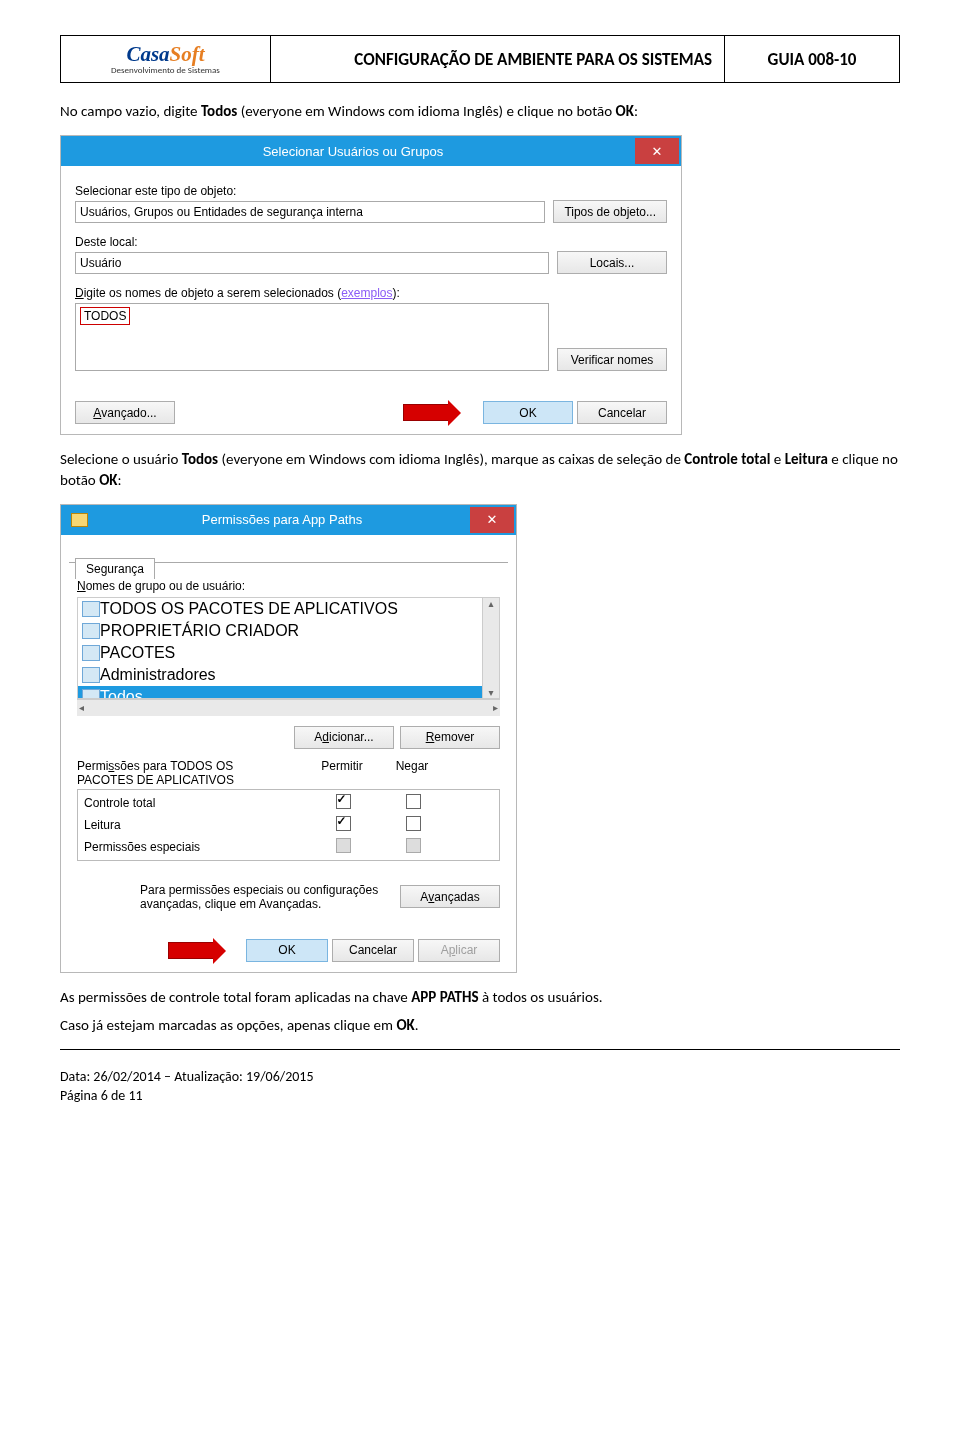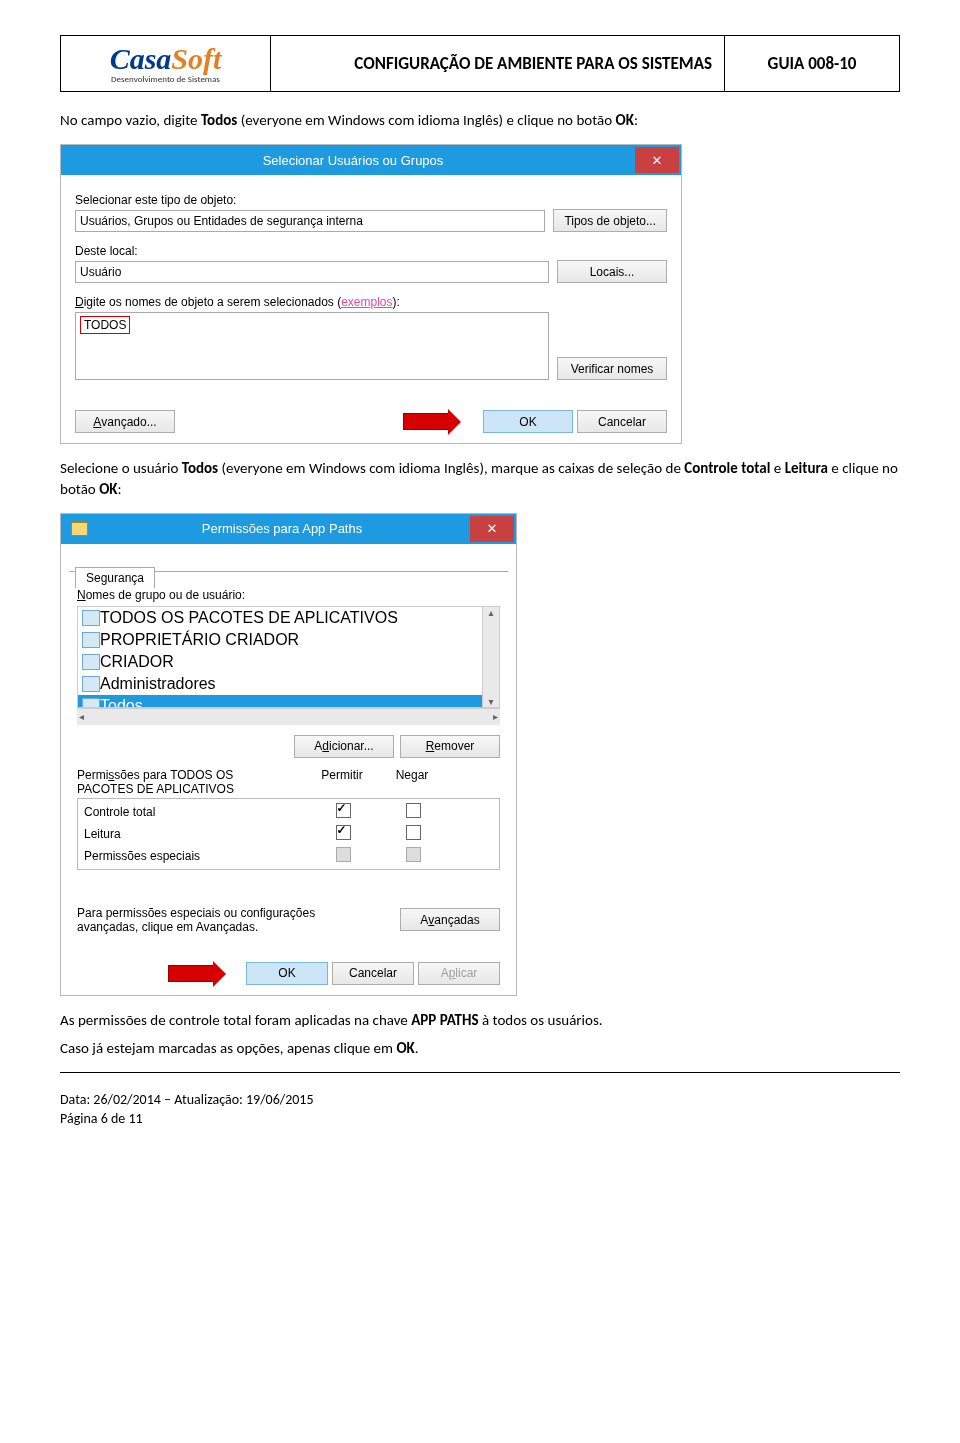--- a/index.html
+++ b/index.html
@@ -2,38 +2,38 @@
 <html><head>
 <meta charset="utf-8">
 <style>
 body{margin:0;font-family:Calibri,Arial,sans-serif;font-size:15px;color:#000;background:#fff;width:960px}
 .page{padding:35px 60px 20px 60px}
 .hdr-tbl{width:100%;border-collapse:collapse;margin-bottom:18px}
 .hdr-tbl td{border:1px solid #000;padding:8px 12px;vertical-align:middle}
 .hdr-title{font-weight:bold;font-size:17px;text-align:right}
 .hdr-code{font-weight:bold;font-size:17px;text-align:center}
 .logo-box{display:flex;flex-direction:column;align-items:center;line-height:1}
-.logo-top{font-family:"Times New Roman",serif;font-size:30px;font-weight:bold;font-style:italic;color:#003a8c}
+.logo-top{font-family:"Times New Roman",serif;font-size:21px;font-weight:bold;font-style:italic;color:#003a8c}
 .logo-top .orange{color:#e67e22}
 .logo-sub{font-size:9px;color:#333}
 .body-txt{margin:14px 0;font-size:15px;line-height:1.35}
 .body-txt b{font-weight:bold}
 .win{background:#fff;border:1px solid #b8b8b8;font-family:"Segoe UI",Tahoma,sans-serif;font-size:12px;color:#000}
 .titlebar{background:#1e9ae0;color:#fff;height:30px;display:flex;align-items:center;padding:0 0 0 10px;font-size:13px}
 .titlebar .tb-title{flex:1;text-align:center}
 .close-btn{width:44px;height:26px;background:#c94040;color:#fff;display:flex;align-items:center;justify-content:center;font-size:13px;margin-right:2px}
 .win-body{padding:12px 14px 10px 14px}
 .lbl{display:block;margin:6px 0 3px 0}
 .fld{width:100%;border:1px solid #aaa;background:#fff;height:22px;box-sizing:border-box;padding:2px 4px;font-family:inherit;font-size:12px}
 .row{display:flex;align-items:flex-end;gap:8px}
 .row .col1{flex:1}
 .wbtn{display:inline-flex;align-items:center;justify-content:center;height:23px;min-width:100px;background:linear-gradient(#f7f7f7,#e7e7e7);border:1px solid #adadad;font-family:inherit;font-size:12px;padding:0 10px;box-sizing:border-box}
 .wbtn.sel{background:#cde6f7;border-color:#7ab5e0}
 .wbtn.disabled{color:#a0a0a0}
-.link{color:#ec4899;text-decoration:underline;cursor:pointer}
+.link{color:#8b5cf6;text-decoration:underline;cursor:pointer}
 .bot-row{display:flex;align-items:center;justify-content:space-between;margin-top:30px}
 .bot-right{display:flex;gap:4px}
 .red-arrow{width:44px;height:15px;background:#d60000;position:relative;border:1px solid #900}
 .red-arrow::after{content:"";position:absolute;right:-13px;top:-5px;border-left:13px solid #d60000;border-top:13px solid transparent;border-bottom:13px solid transparent}
 .red-arrow-wrap{display:flex;align-items:center}
 .red-box{border:1.5px solid #c00;padding:1px 3px;display:inline-block}
 .underline{text-decoration:underline}
 
 .folder-ico{width:15px;height:12px;background:#f7d774;border:1px solid #b8860b;display:inline-block;margin-right:6px;vertical-align:middle}
 .tab-strip{display:flex;border-bottom:1px solid #aaa;padding-top:6px;padding-left:6px;gap:2px}
@@ -50,21 +50,21 @@
 .perm-hdr .ph1{width:230px}
 .perm-hdr .ph2{width:70px;text-align:center}
 .perm-hdr .ph3{width:70px;text-align:center}
 .perm-box{border:1px solid #bbb;padding:2px 0;margin-top:2px}
 .perm-row{display:flex;align-items:center;padding:2px 6px}
 .perm-row .pn{width:224px}
 .perm-row .pc{width:70px;text-align:center}
 .cb{width:13px;height:13px;border:1px solid #666;display:inline-block;background:#fff;position:relative}
 .cb.ck::after{content:"✓";position:absolute;top:-3px;left:0;font-size:12px;font-weight:bold}
 .cb.gray{background:#ddd;border-color:#aaa}
-.adv-row{display:flex;align-items:center;justify-content:space-between;margin-top:36px}
+.adv-row{display:flex;align-items:center;justify-content:flex-end;margin-top:22px}
 .adv-row .at{width:260px}
 .footer{margin-top:18px;font-size:14px;line-height:1.35;border-top:0}
 .ft-line{border-top:1px solid #000;margin:4px 0 4px 0}
 </style>
 </head>
 <body>
 
 <div class="page">
 
 <table class="hdr-tbl">
@@ -154,21 +154,21 @@
       <div class="gb-item">
                   <span class="mini-ico"></span>
                   <span>TODOS OS PACOTES DE APLICATIVOS</span>
                 </div>
       <div class="gb-item">
                   <span class="mini-ico"></span>
                   <span>PROPRIETÁRIO CRIADOR</span>
                 </div>
       <div class="gb-item">
                   <span class="mini-ico"></span>
-                  <span>CRIADOR</span>
+                  <span>PACOTES</span>
                 </div>
       <div class="gb-item">
                   <span class="mini-ico"></span>
                   <span>Administradores</span>
                 </div>
       <div class="gb-item sel">
                   <span class="mini-ico"></span>
                   <span>Todos</span>
                 </div>
      </div>

